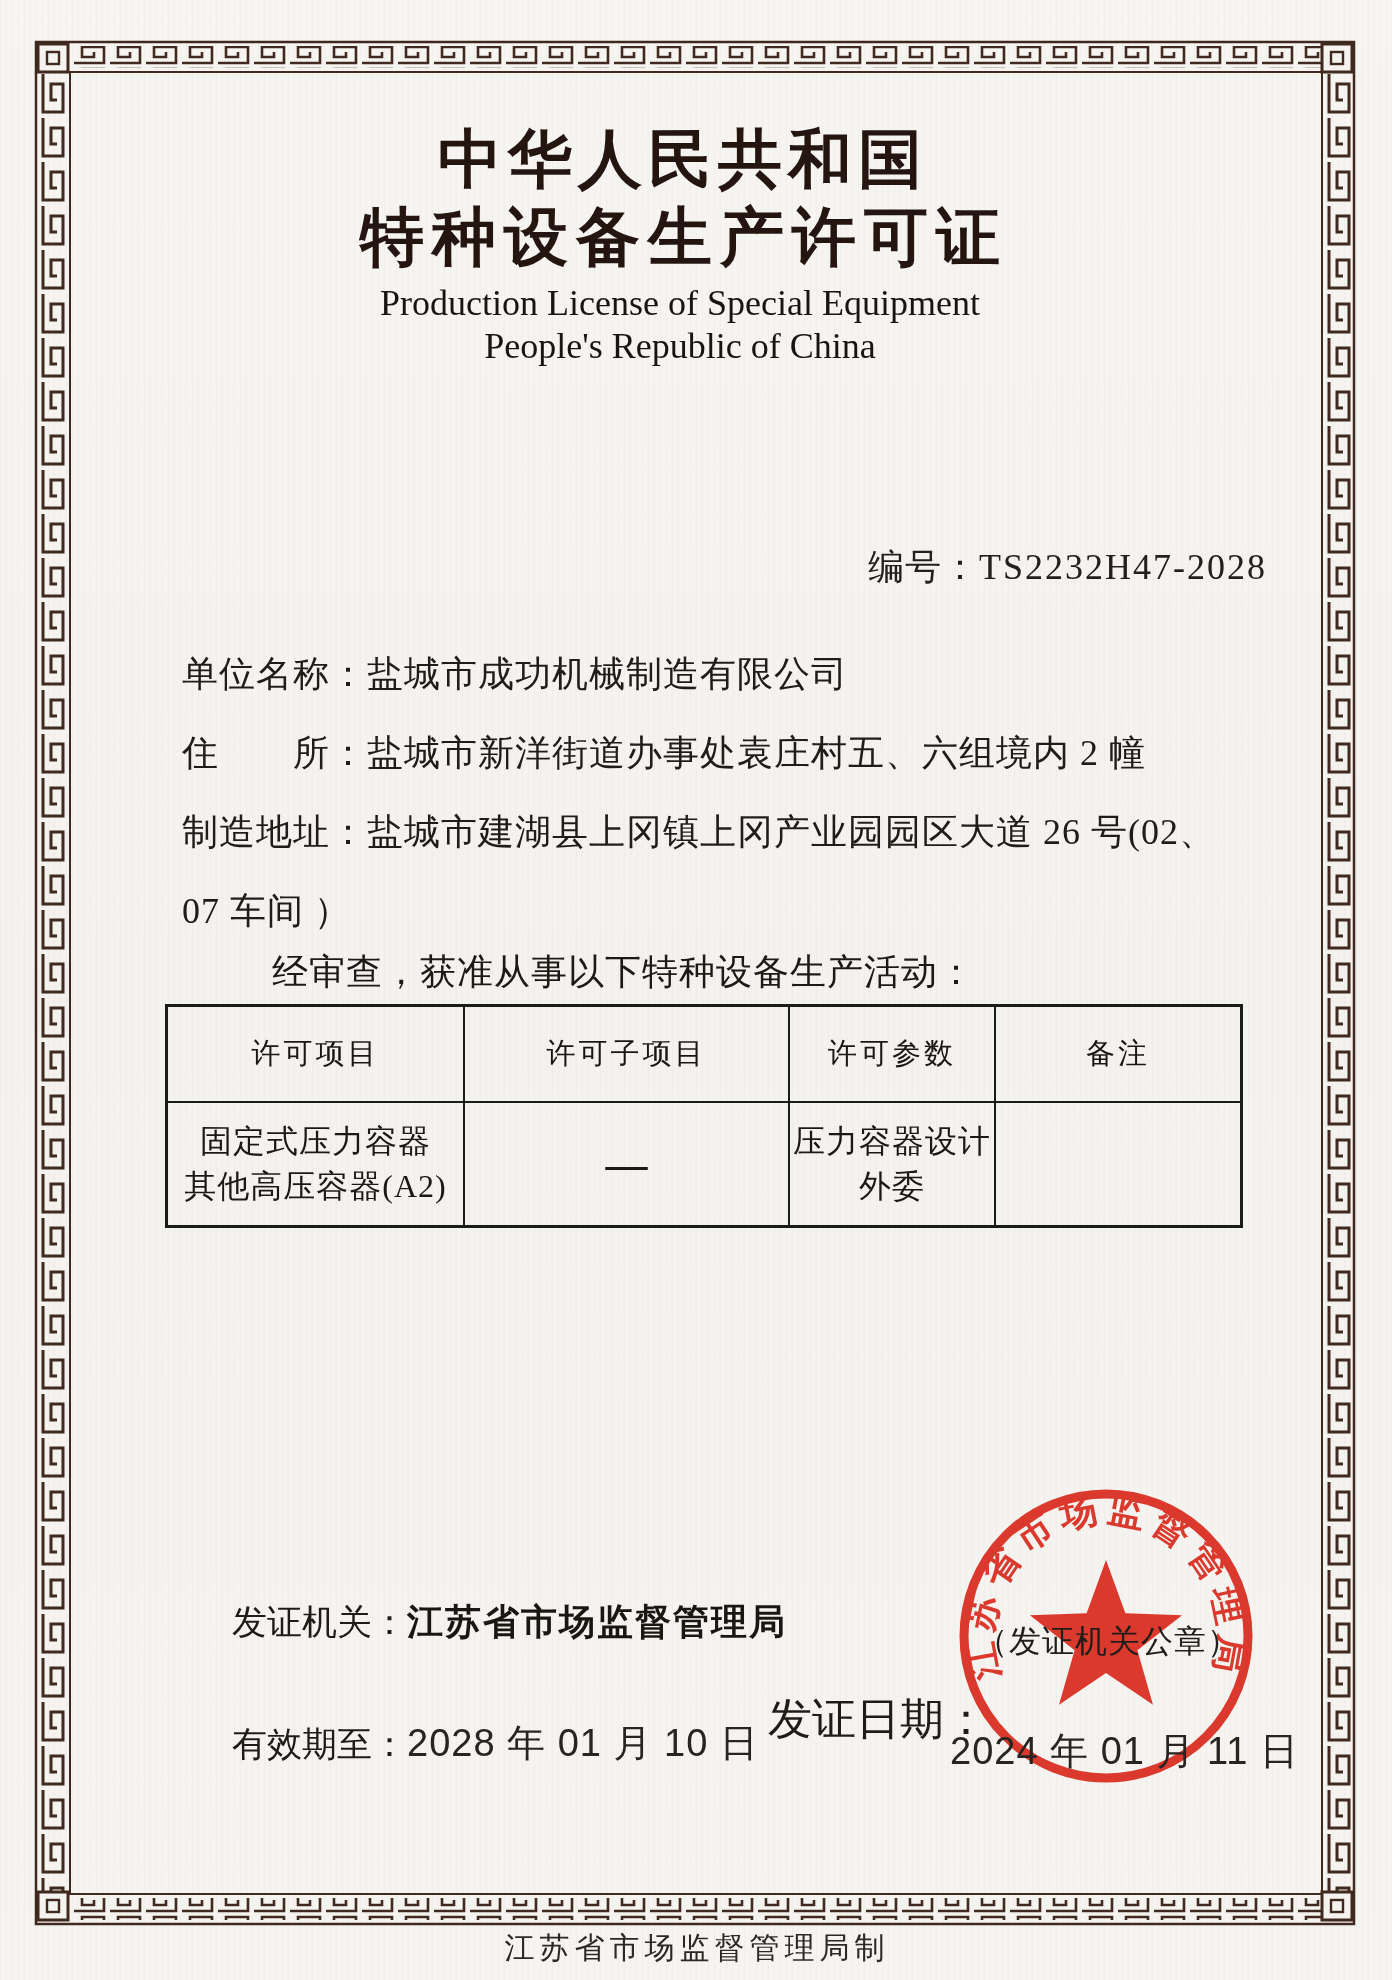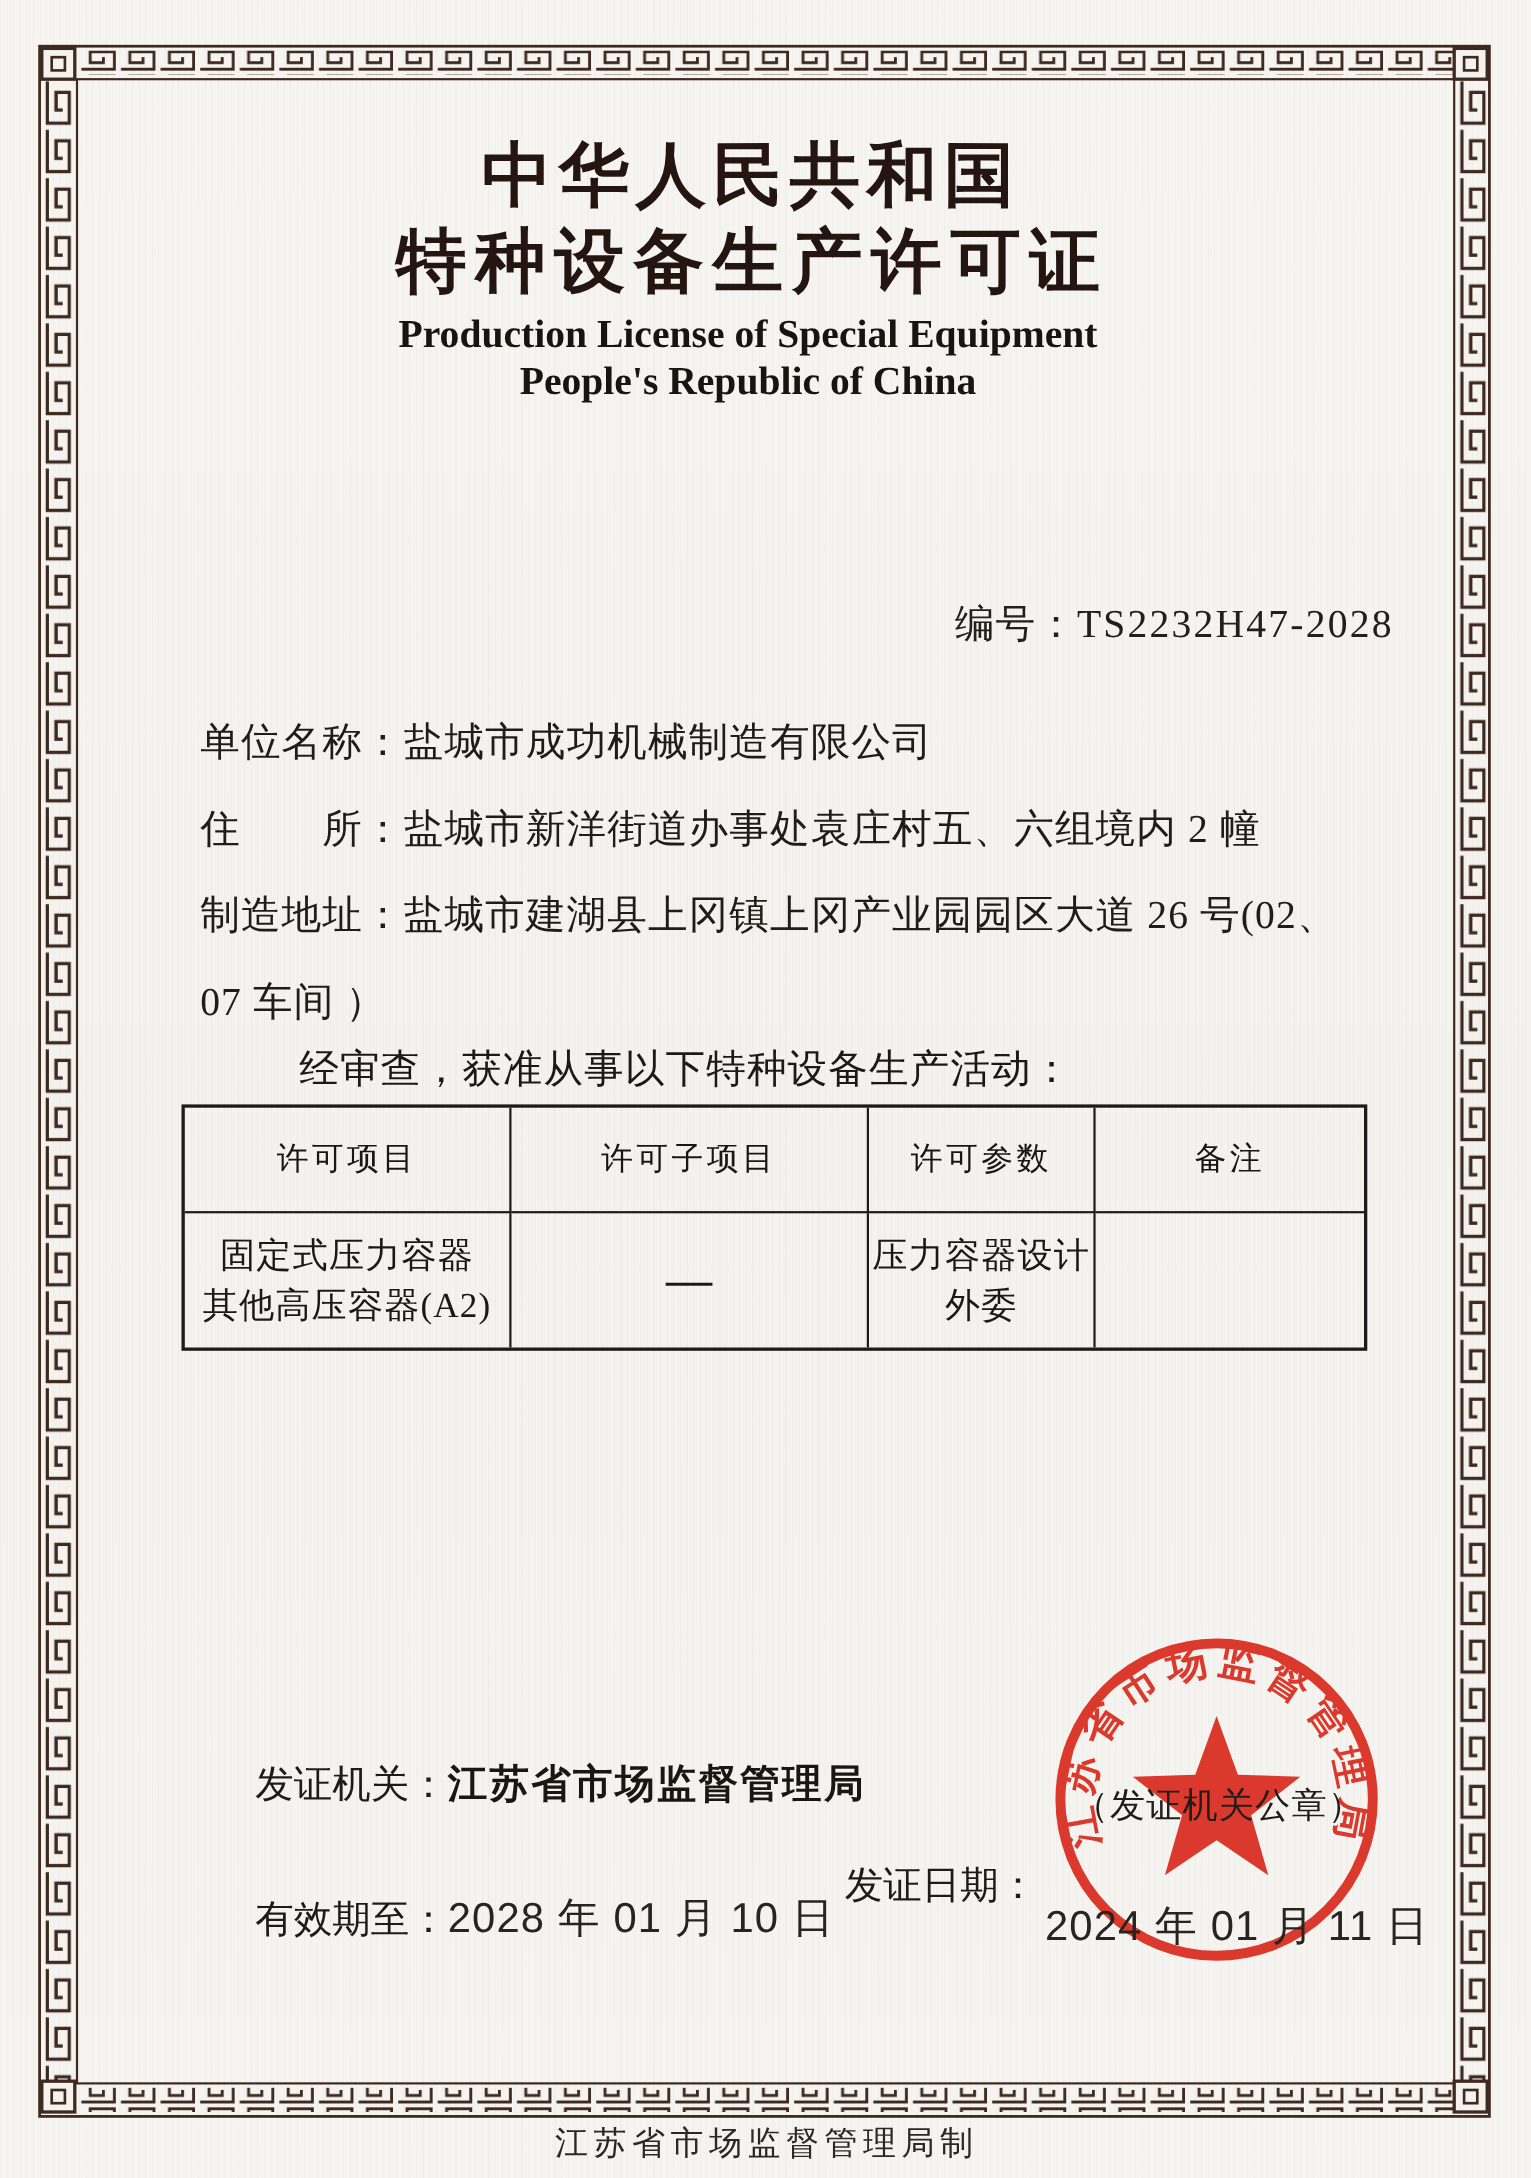--- a/index.html
+++ b/index.html
@@ -23,21 +23,21 @@
   .title-cn {
     left:40px; width:1280px; text-align:center;
     font-family:"Liberation Sans","DejaVu Sans",sans-serif;
     font-weight:bold; color:#241510; line-height:1.05;
   }
   .title-cn1 { top:126px; font-size:64px; letter-spacing:6px; text-indent:6px; }
   .title-cn2 { top:204px; font-size:64px; letter-spacing:8px; text-indent:8px; }
   .title-en {
     left:40px; width:1280px; text-align:center;
     font-family:"Liberation Serif","DejaVu Serif",serif;
-    font-weight:bold; color:#181410; font-size:36px; line-height:1.1;
+    font-weight:normal; color:#181410; font-size:36px; line-height:1.1;
   }
   .title-en1 { top:284px; }
   .title-en2 { top:327px; }
 
   .license-no { top:543px; left:868px; font-size:36px; letter-spacing:1px; color:#23201c; }
   .license-no .num { font-family:"Liberation Serif","DejaVu Serif",serif; letter-spacing:2px; }
 
   .field { left:182px; font-size:36px; color:#201c18; letter-spacing:1px; white-space:nowrap; }
   .f-unit { top:650px; }
   .f-addr { top:729px; }
@@ -67,21 +67,21 @@
   .issuer .val {
     font-family:"Liberation Sans","DejaVu Sans",sans-serif;
     font-weight:bold; font-size:36px; letter-spacing:2px; color:#1a1612;
   }
   .valid { top:1718px; left:232px; font-size:35px; white-space:nowrap; }
   .date-val {
     font-family:"Liberation Sans","DejaVu Sans",sans-serif;
     font-weight:500; font-size:38px; letter-spacing:1px; color:#2a2ek;
     color:#282420;
   }
-  .issue-label { top:1690px; left:768px; font-size:35px; }
+  .issue-label { top:1690px; left:768px; font-size:44px; }
   .issue-date { top:1726px; left:950px; font-size:35px; z-index:5; }
 
   .seal-svg { top:1478px; left:946px; z-index:3; }
   .seal-note {
     top:1620px; left:958px; width:300px; text-align:center;
     font-size:32px; letter-spacing:1px; color:#201d1a; z-index:5; white-space:nowrap;
   }
 
   .made-by {
     top:1928px; left:40px; width:1314px; text-align:center;

